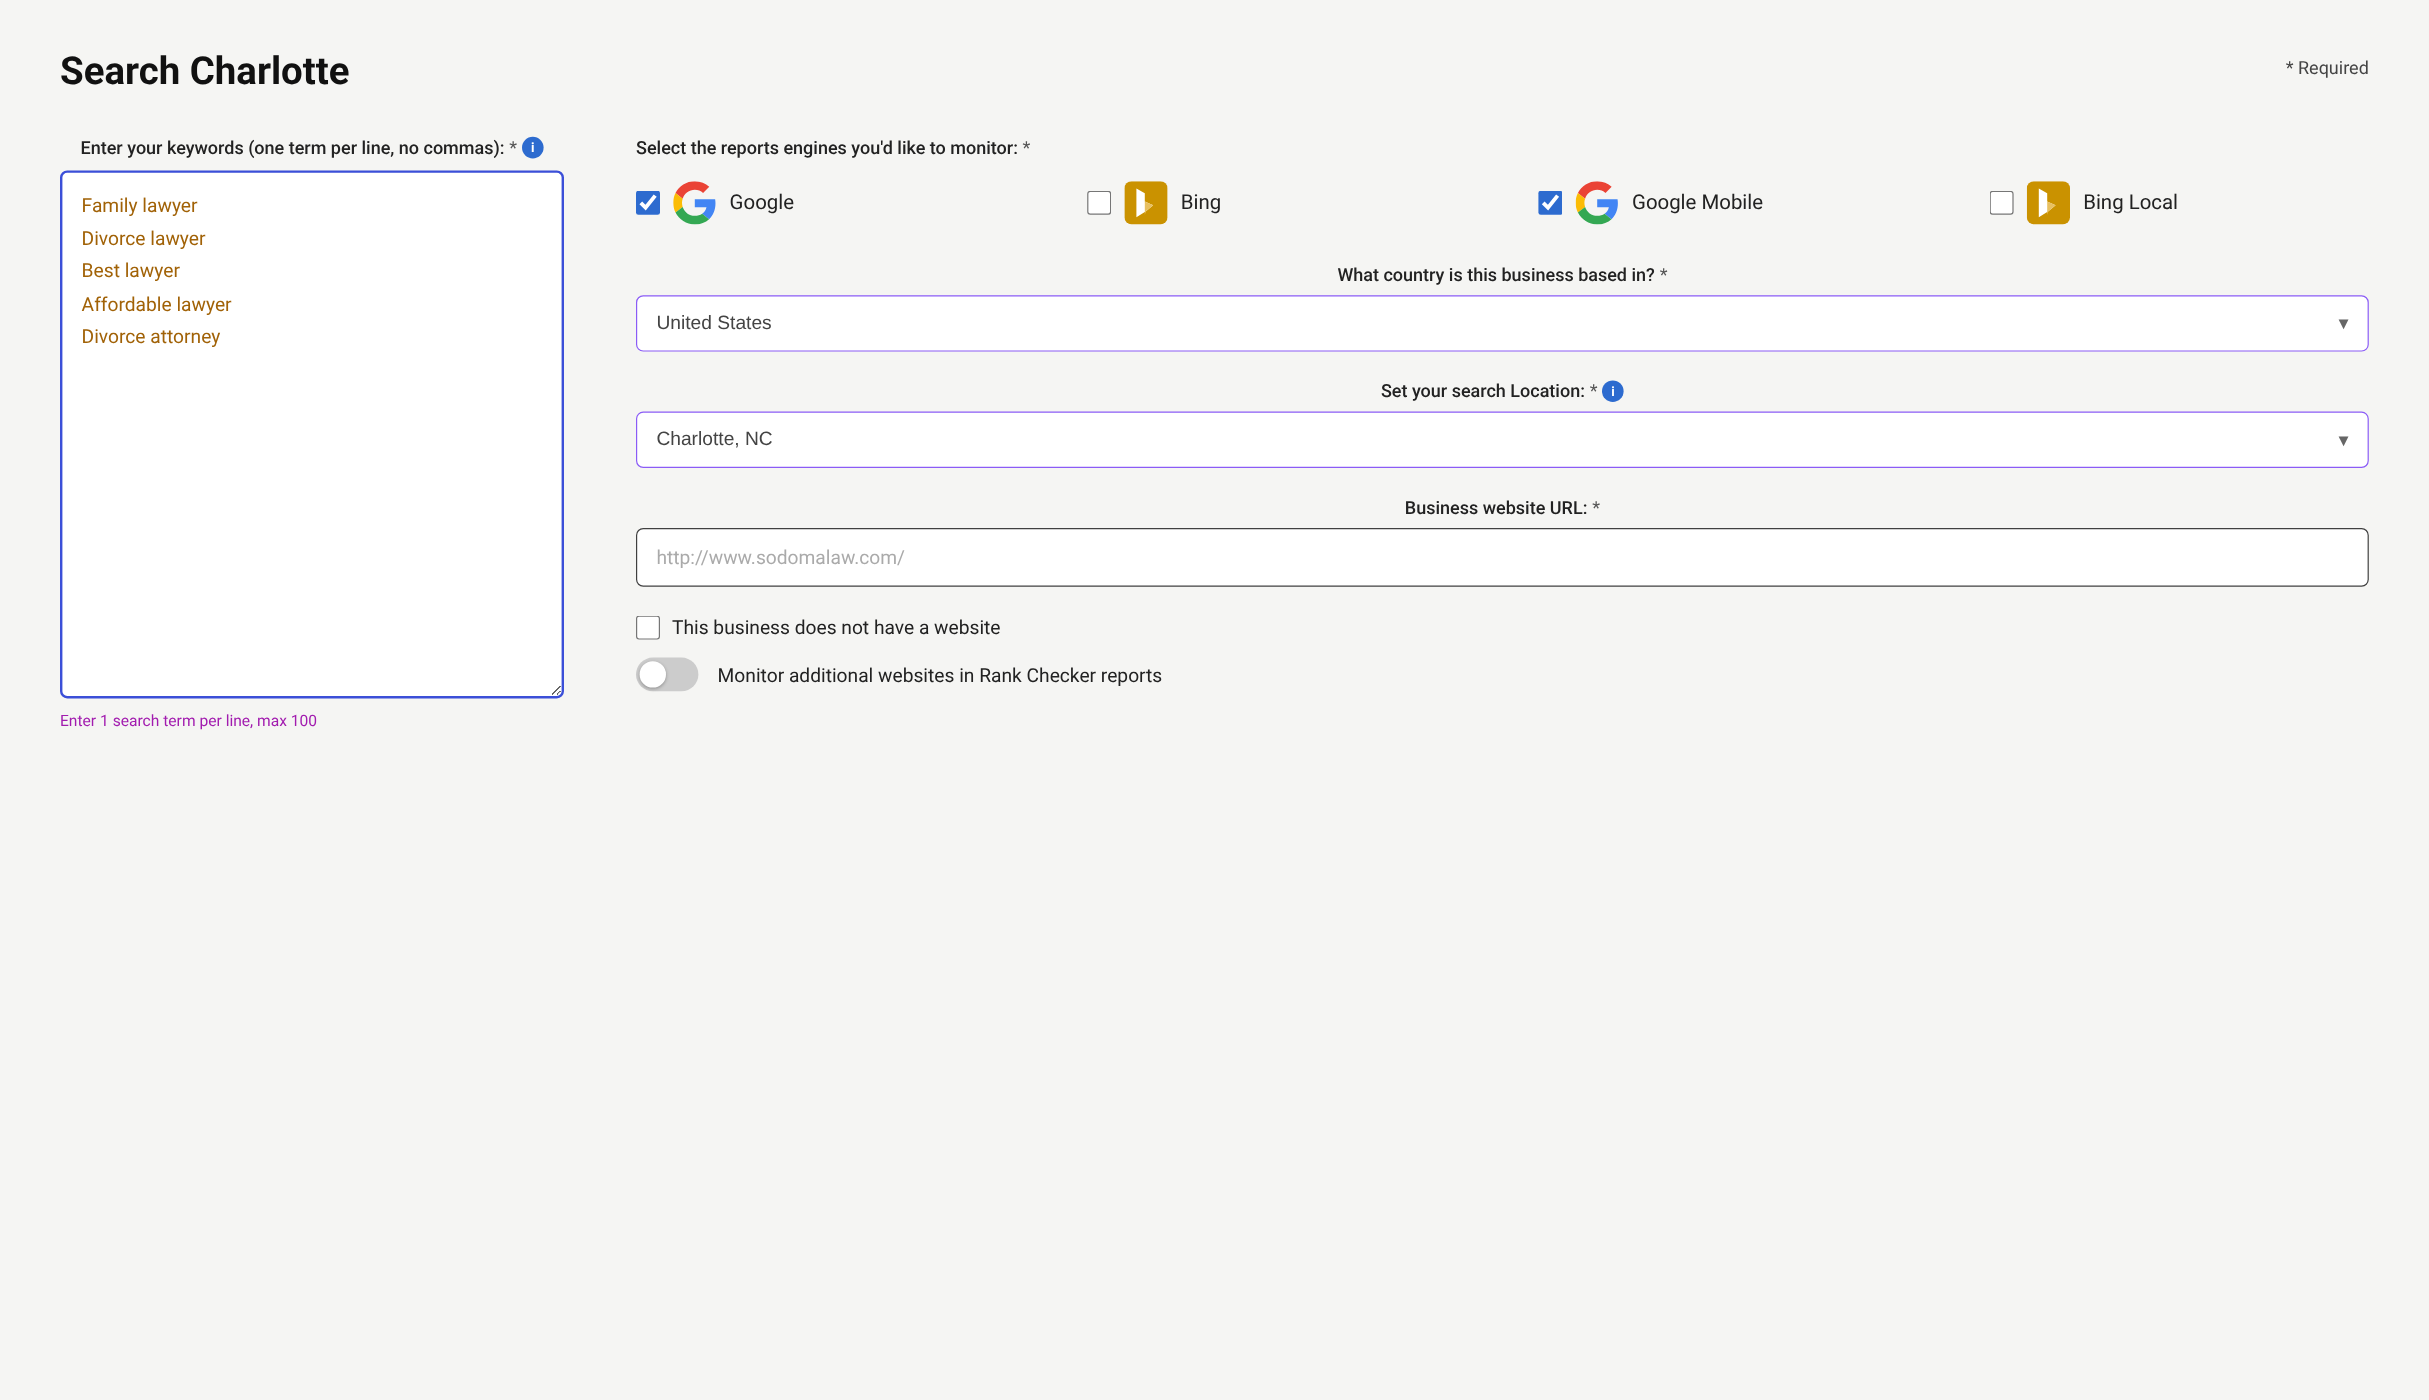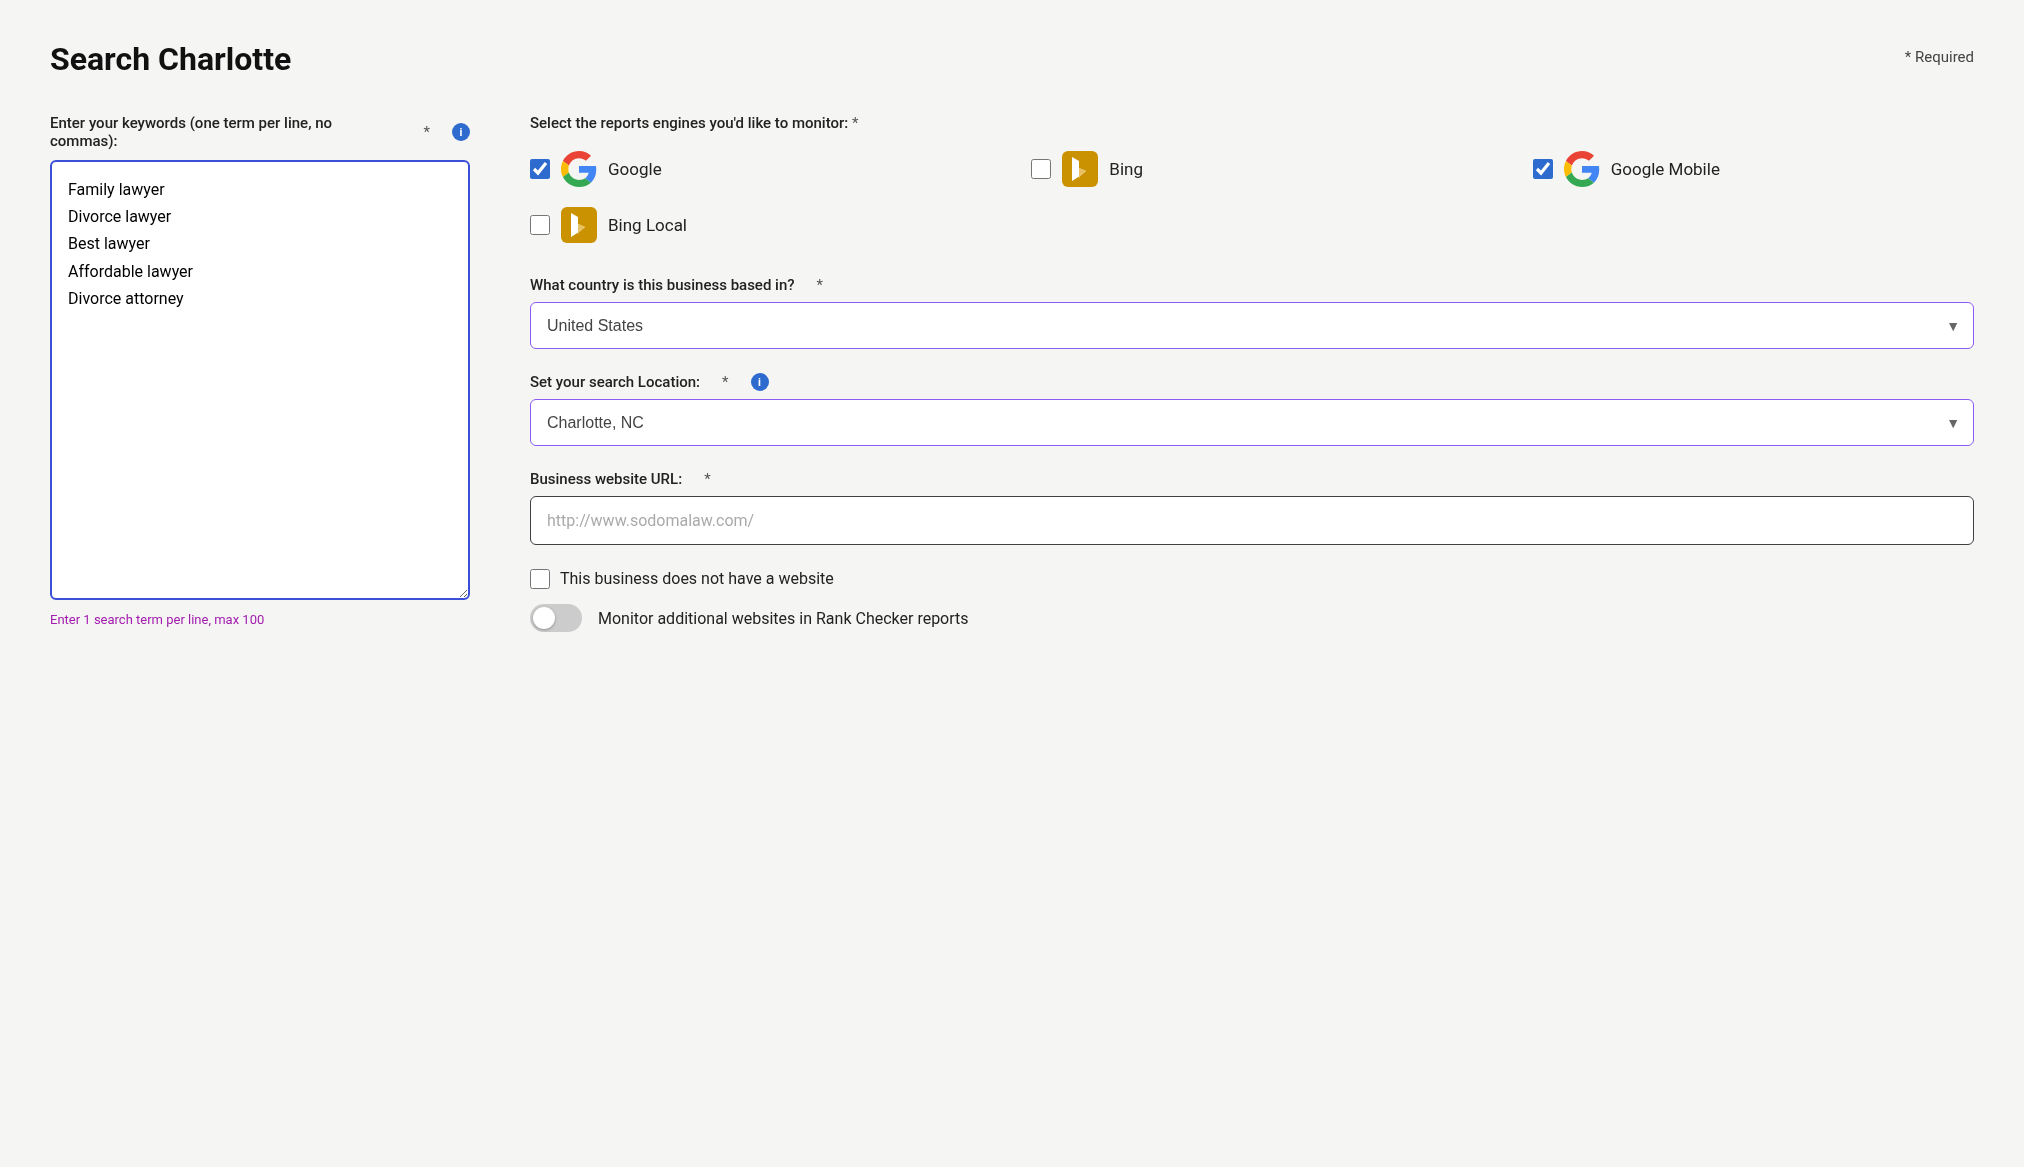--- a/index.html
+++ b/index.html
@@ -42,21 +42,22 @@
       max-width: 420px;
     }
 
     .field-label {
       font-size: 15px;
       font-weight: 500;
       color: #222;
       margin-bottom: 10px;
       display: flex;
       align-items: center;
-      gap: 22px;
+      gap: 4px;
+      justify-content: center;
     }
 
     .required-star {
       color: #555;
       font-weight: 400;
     }
 
     .info-icon {
       display: inline-flex;
       align-items: center;
@@ -72,21 +73,21 @@
       flex-shrink: 0;
     }
 
     .keywords-textarea {
       width: 100%;
       height: 440px;
       border: 2px solid #3b4fd8;
       border-radius: 6px;
       padding: 14px 16px;
       font-size: 16px;
-      color: #000000;
+      color: #a16207;
       line-height: 1.7;
       resize: both;
       outline: none;
       background: white;
       font-family: inherit;
     }
 
     .keywords-hint {
       font-size: 13px;
       color: #a21caf;
@@ -101,21 +102,21 @@
 
     .section-label {
       font-size: 15px;
       font-weight: 500;
       color: #222;
       margin-bottom: 18px;
     }
 
     .search-engines-grid {
       display: grid;
-      grid-template-columns: 1fr 1fr 1fr;
+      grid-template-columns: 1fr 1fr 1fr 1fr;
       gap: 18px 60px;
       margin-bottom: 32px;
     }
 
     .engine-item {
       display: flex;
       align-items: center;
       gap: 10px;
     }
 

